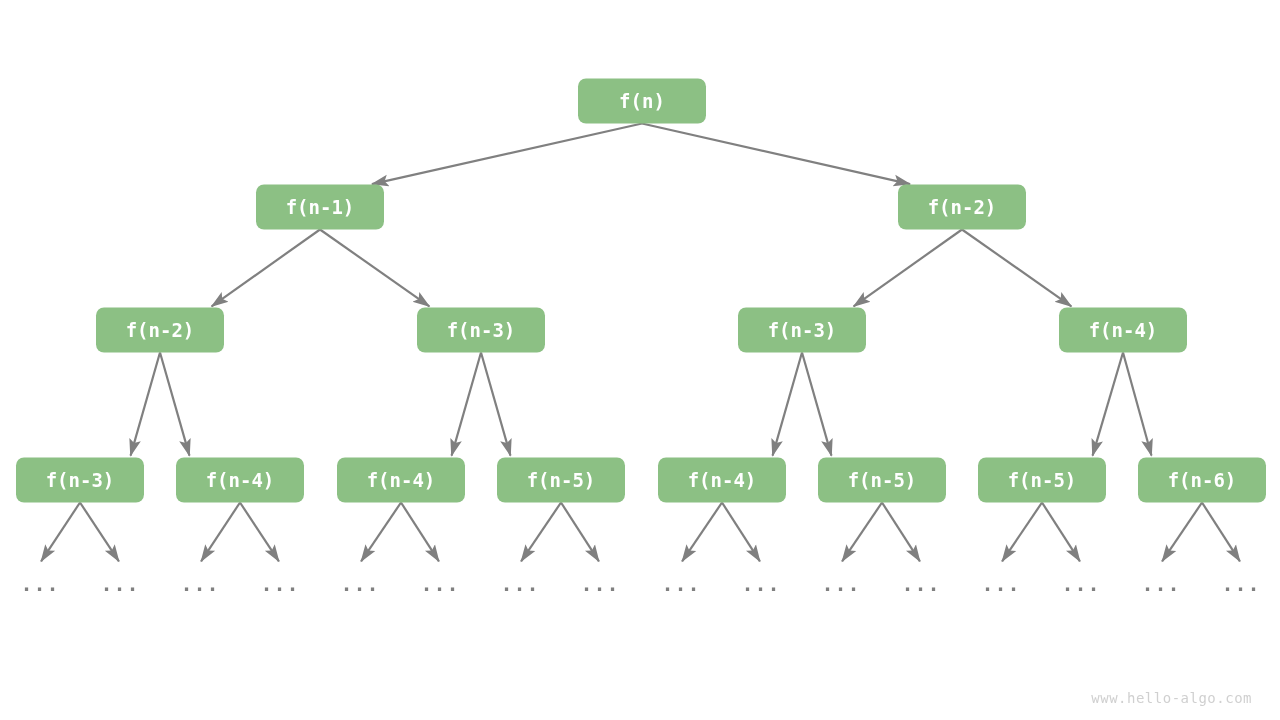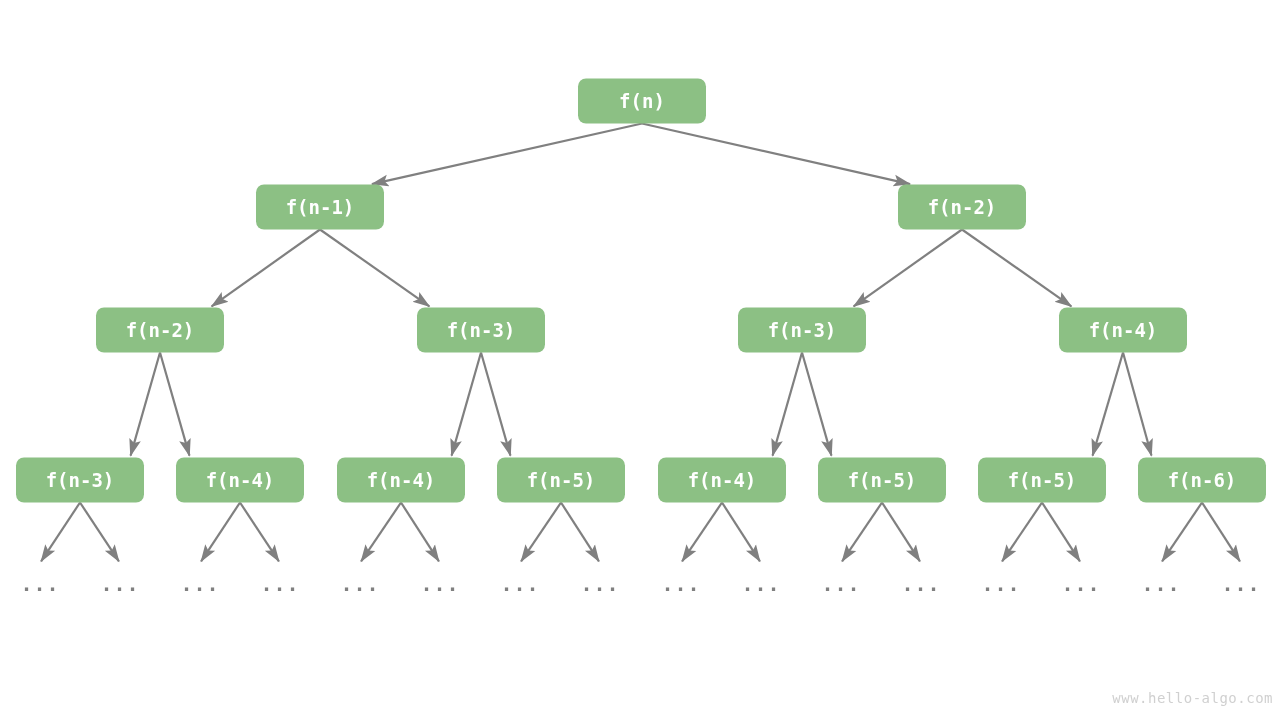--- a/index.html
+++ b/index.html
@@ -47,21 +47,21 @@
     font-family: "DejaVu Sans Mono", monospace;
     font-size: 20px;
     font-weight: bold;
     fill: #808080;
     text-anchor: middle;
     dominant-baseline: middle;
     letter-spacing: 1px;
   }
   .watermark {
     position: absolute;
-    right: 7px;
+    right: 28px;
     bottom: 14px;
     font-family: "DejaVu Sans Mono", monospace;
     font-size: 14px;
     color: #d0d0d0;
     letter-spacing: 0.5px;
     user-select: none;
   }
 </style>
 </head>
 <body>

